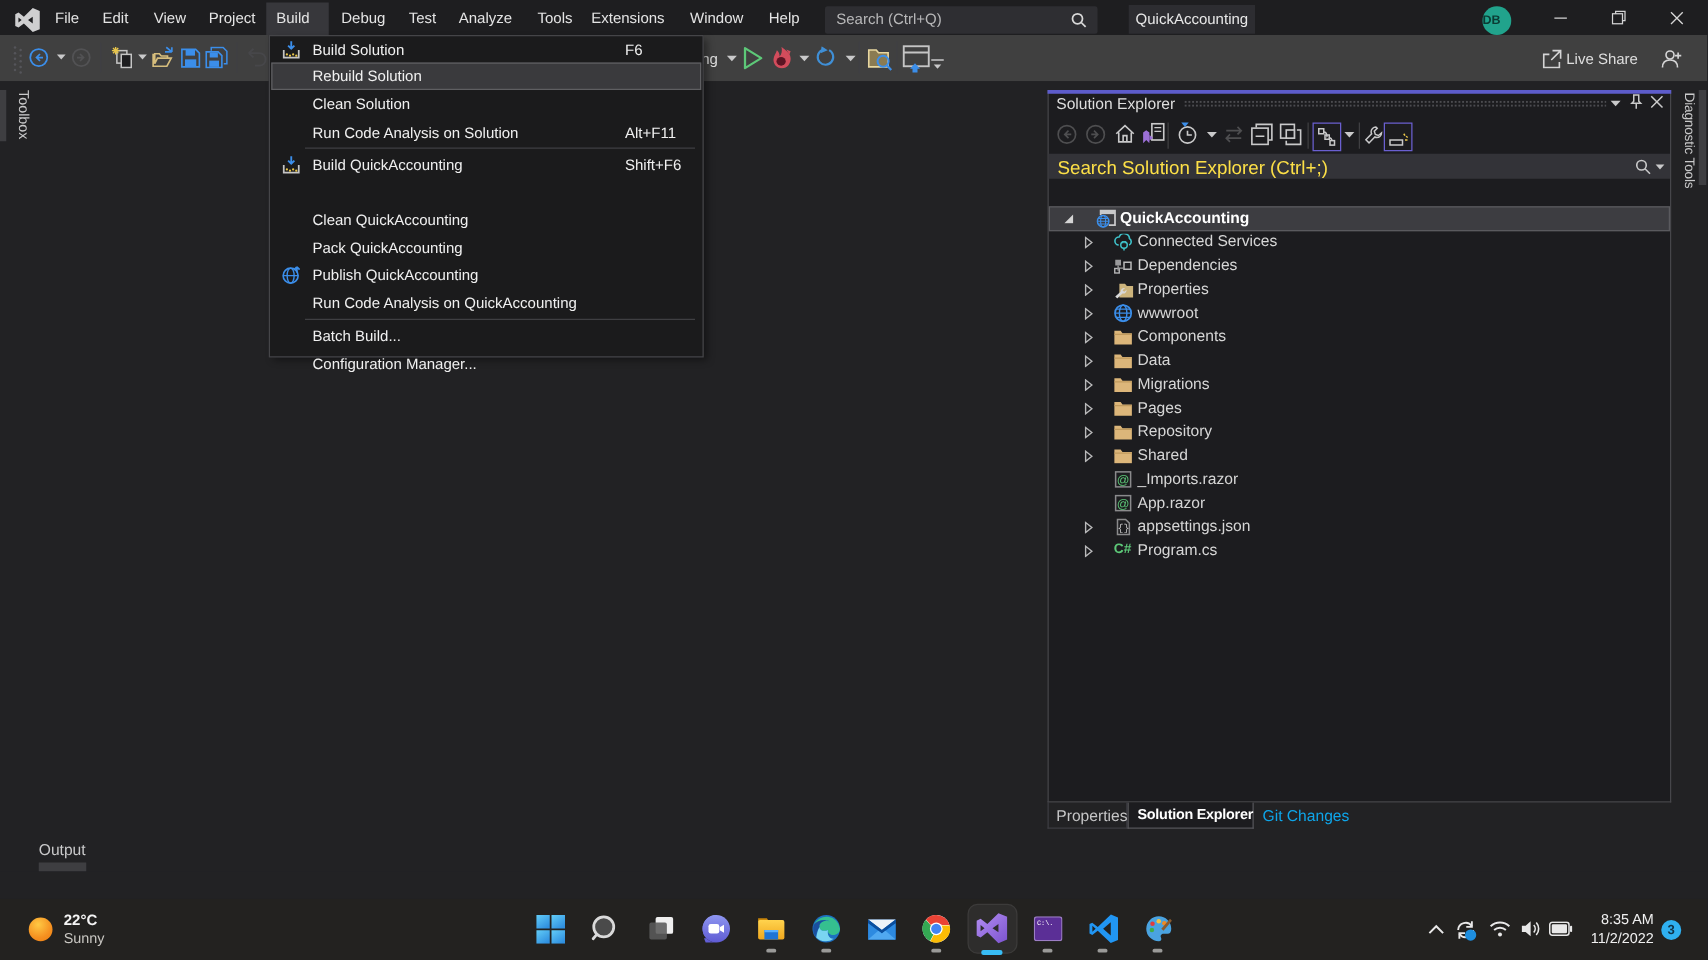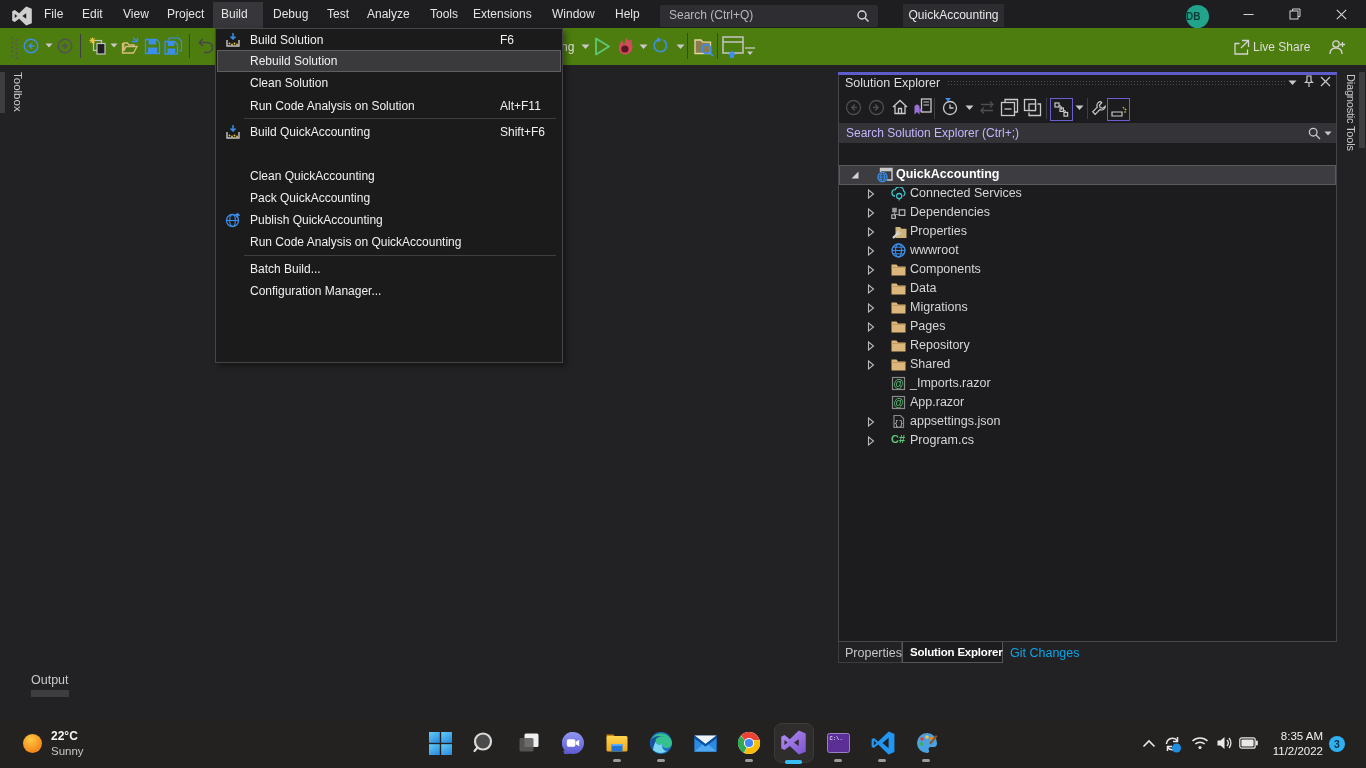--- a/index.html
+++ b/index.html
@@ -2,29 +2,29 @@
 <html><head>
 <meta charset="utf-8">
 <style>
   * { margin:0; padding:0; box-sizing:border-box; }
   html,body { width:1366px; height:768px; overflow:hidden; background:#222224;
     font-family:"Liberation Sans", sans-serif; }
   .abs { position:absolute; }
   #screen { position:relative; width:1366px; height:768px; background:#222224; overflow:hidden; }
   .titlebar { position:absolute; left:0; top:0; width:1366px; height:28px; background:#1e1e20; }
   .menuitem { position:absolute; top:0; height:28px; line-height:28px; color:#e4e4e4; font-size:12px; }
-  .toolbar { position:absolute; left:0; top:28px; width:1366px; height:37px; background:#4d7c0f;padding-left:32px; }
+  .toolbar { position:absolute; left:0; top:28px; width:1366px; height:37px; background:#404040;padding-left:32px; }
   .sep-v { position:absolute; width:1px; background:#3f3f43; }
   .panel { position:absolute; left:838px; top:72px; width:499px; height:570px; background:#1c1c1f;
     border-left:1px solid #46464a; border-right:1px solid #46464a; border-bottom:1px solid #46464a; }
   .row { position:absolute; left:0; width:497px; height:19px; color:#d6d6d6; font-size:12.5px; }
   .rowtext { position:absolute; top:2px; }
   .statusbar { position:absolute; left:0; top:697px; width:1366px; height:22px; background:#424247; color:#f0f0f0; font-size:12px; }
   .taskbar { position:absolute; left:0; top:719px; width:1366px; height:49px; background:#232220; }
-  .menu-pop { position:absolute; left:215px; top:28px; width:348px; height:335px; background:#1b1b1c; border:1px solid #454548; box-shadow:3px 3px 6px rgba(0,0,0,0.4); }
+  .menu-pop { position:absolute; left:215px; top:28px; width:348px; height:258px; background:#1b1b1c; border:1px solid #454548; box-shadow:3px 3px 6px rgba(0,0,0,0.4); }
   .mi { position:absolute; left:1px; width:344px; height:22px; color:#f0f0f0; font-size:12px; line-height:22px; }
   .mi .lbl { position:absolute; left:33px; }
   .mi .sc { position:absolute; left:283px; }
 </style>
 </head>
 <body>
 <div id="screen">
 
   <div class="titlebar">
     <svg class="abs" style="left:12px;top:6px" width="20" height="20" viewBox="0 0 100 100">
@@ -288,21 +288,21 @@
         <path d="M1 9 H11 V13 H1 Z" fill="none" stroke="#c9c9ca" stroke-width="1.2"></path>
         <g stroke="#e8c54a" stroke-width="1.2">
             <line x1="13" y1="9" x2="15" y2="9"></line>
             <line x1="13.8" y1="6" x2="15.2" y2="7"></line>
             <line x1="12" y1="4" x2="13" y2="5.5"></line>
           </g>
       </svg>
     </div>
 
     <div class="abs" style="left:0px;top:51px;width:497px;height:20px;background:#333338;">
-      <span class="abs" style="left:7px;top:3px;font-size:12px;color:#c4b5fd;">Search Solution Explorer (Ctrl+;)</span>
+      <span class="abs" style="left:7px;top:3px;font-size:15px;color:#fde047;">Search Solution Explorer (Ctrl+;)</span>
       <svg class="abs" style="left:469px;top:4px" width="13" height="13" viewBox="0 0 13 13">
         <circle cx="5.2" cy="5.2" r="3.8" fill="none" stroke="#c9c9ca" stroke-width="1.3"></circle>
         <line x1="8" y1="8" x2="12" y2="12" stroke="#c9c9ca" stroke-width="1.3"></line>
       </svg>
       <svg class="abs" style="left:485px;top:8px" width="8" height="5" viewBox="0 0 8 5">
           <path d="M0.5 0.5 L4 4.5 L7.5 0.5 Z" fill="#c9c9ca"></path>
         </svg>
     </div>
 
     <div class="abs" style="left:0;top:93px;width:497px;height:20px;background:#3d3d41;outline:1px solid #5a5a5e;outline-offset:-1px;"></div>

